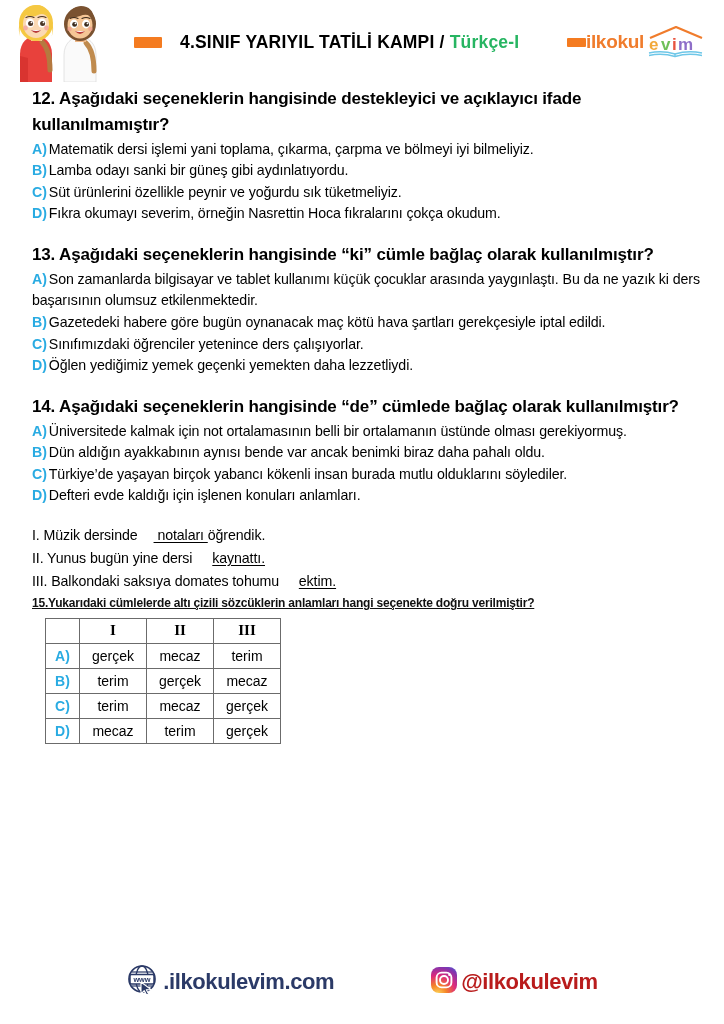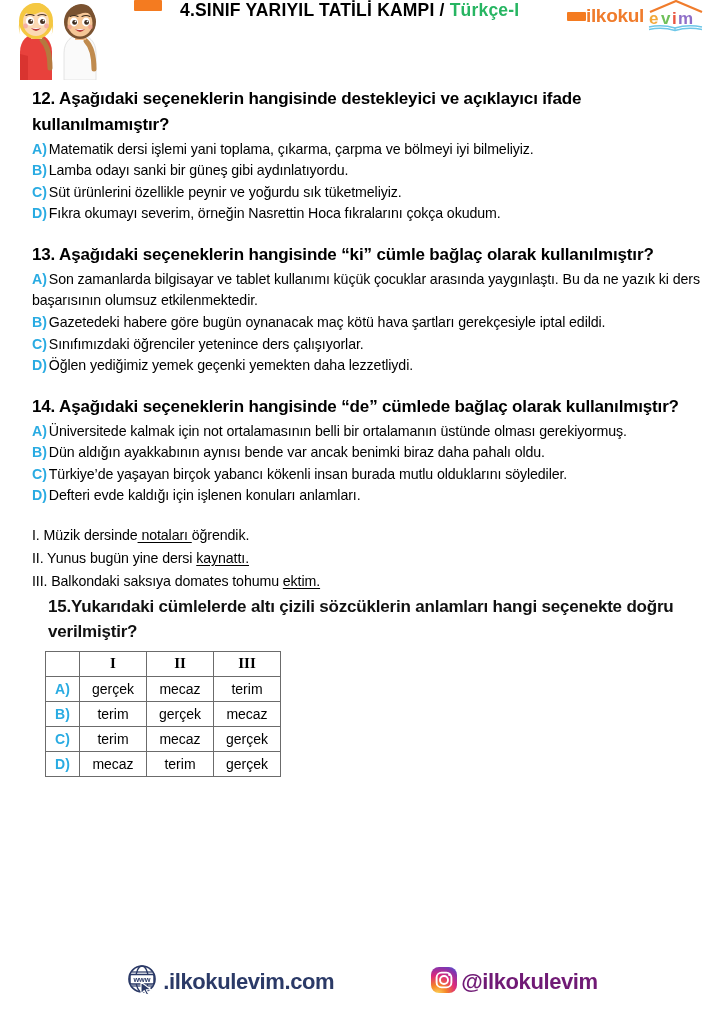--- a/index.html
+++ b/index.html
@@ -19,21 +19,21 @@
   }
 
   
   .header {
     position: absolute;
     top: 0;
     left: 0;
     width: 724px;
     height: 84px;
     display: flex;
-    align-items: flex-start;
+    align-items: center;
     padding: 0 6px;
   }
 
   .kids {
     width: 108px;
     height: 80px;
     position: relative;
     flex: 0 0 auto;
   }
   .kids svg { display: block; }
@@ -121,28 +121,29 @@
 
   
   .roman-list { margin: 0; }
   .roman-line {
     font-size: 14.2px;
     line-height: 1.62;
     letter-spacing: -0.1px;
     color: #000;
     margin: 0;
   }
-  .roman-line u { text-underline-offset: 1.5px; }
+  .roman-line u { text-underline-offset: 1.5px; margin-left: 16px; }
 
   .q15-stem {
-    font-size: 17px;
+    font-size: 12px;
     font-weight: bold;
     line-height: 1.5;
     letter-spacing: -0.2px;
-    margin: 1px 0 6px 16px;
+    margin: 1px 0 6px 0;
+    text-decoration: underline;
   }
 
   
   .ans-table-wrap {
     margin-left: 13px;
   }
   table.ans {
     border-collapse: collapse;
     table-layout: fixed;
   }
@@ -185,21 +186,21 @@
     display: flex;
     align-items: center;
     gap: 3px;
   }
   .footer-text {
     font-size: 22px;
     font-weight: bold;
     color: #2B3A67;
     letter-spacing: -0.4px;
   }
-  .footer-text.insta { color: #701a75; }
+  .footer-text.insta { color: #b91c1c; }
 </style>
 </head>
 <body>
 
 <div class="header">
 
   <div class="kids">
     <svg width="108" height="80" viewBox="0 0 108 80" xmlns="http://www.w3.org/2000/svg">
 
       <g>

